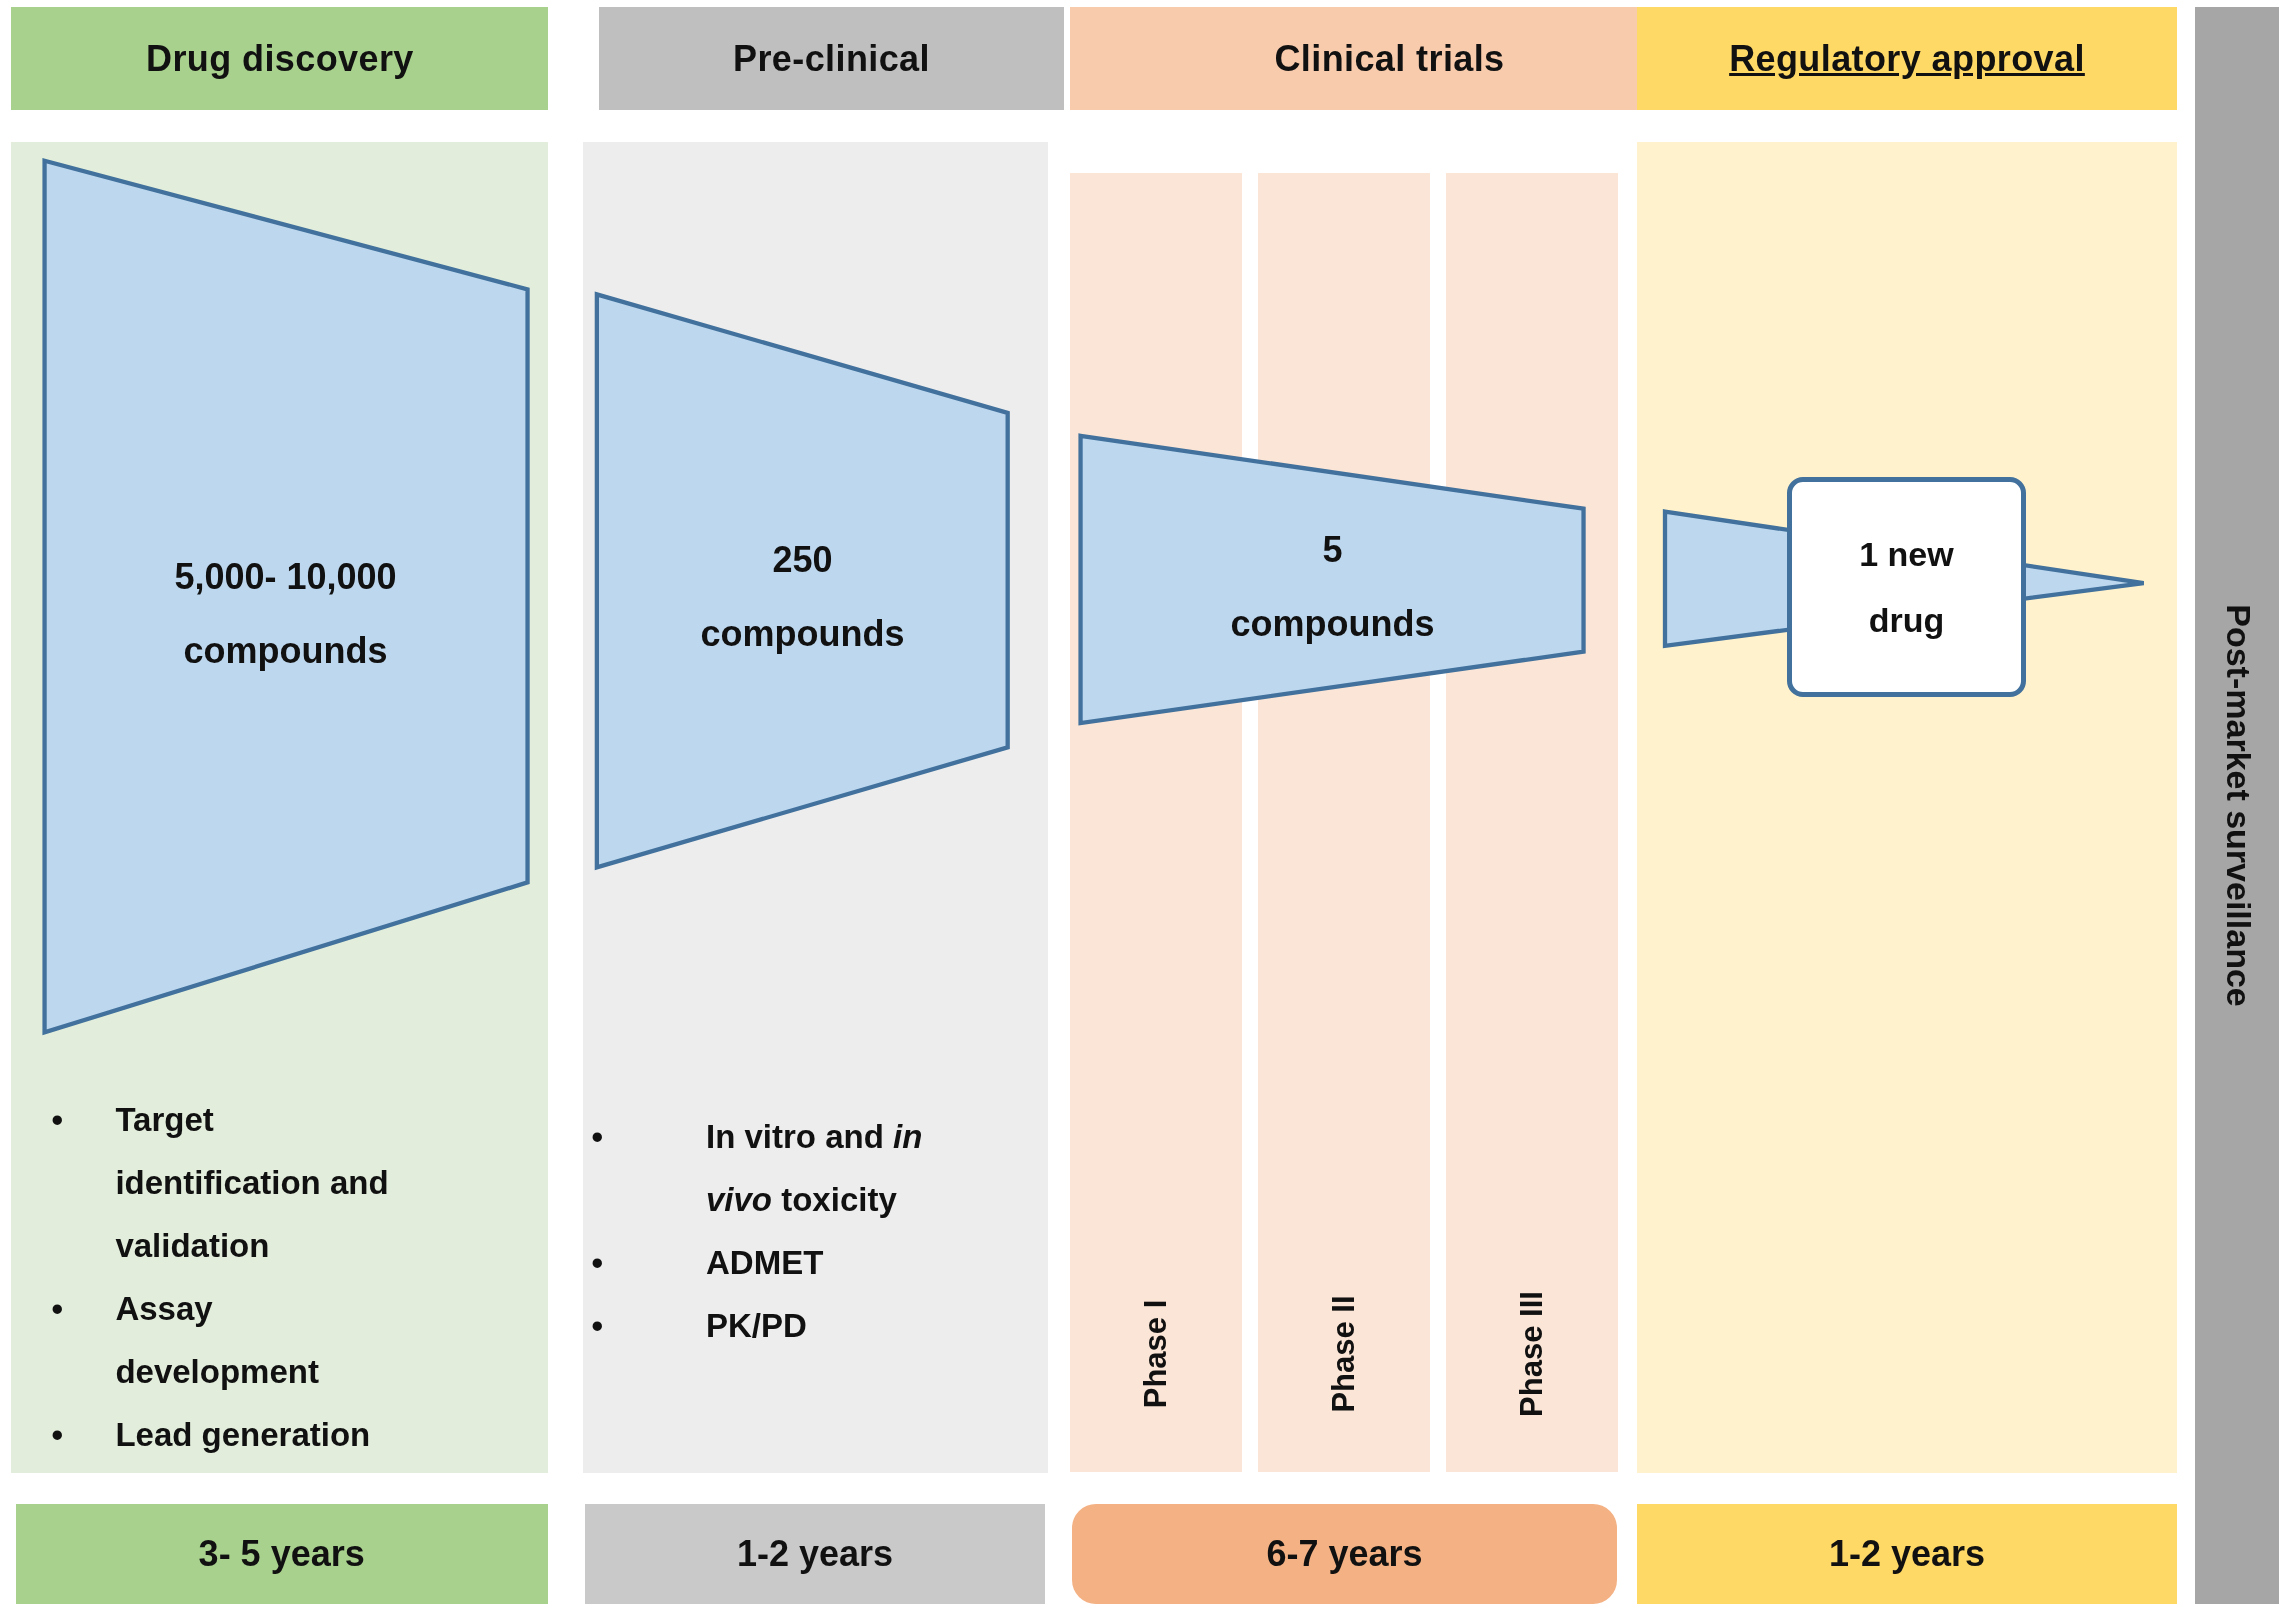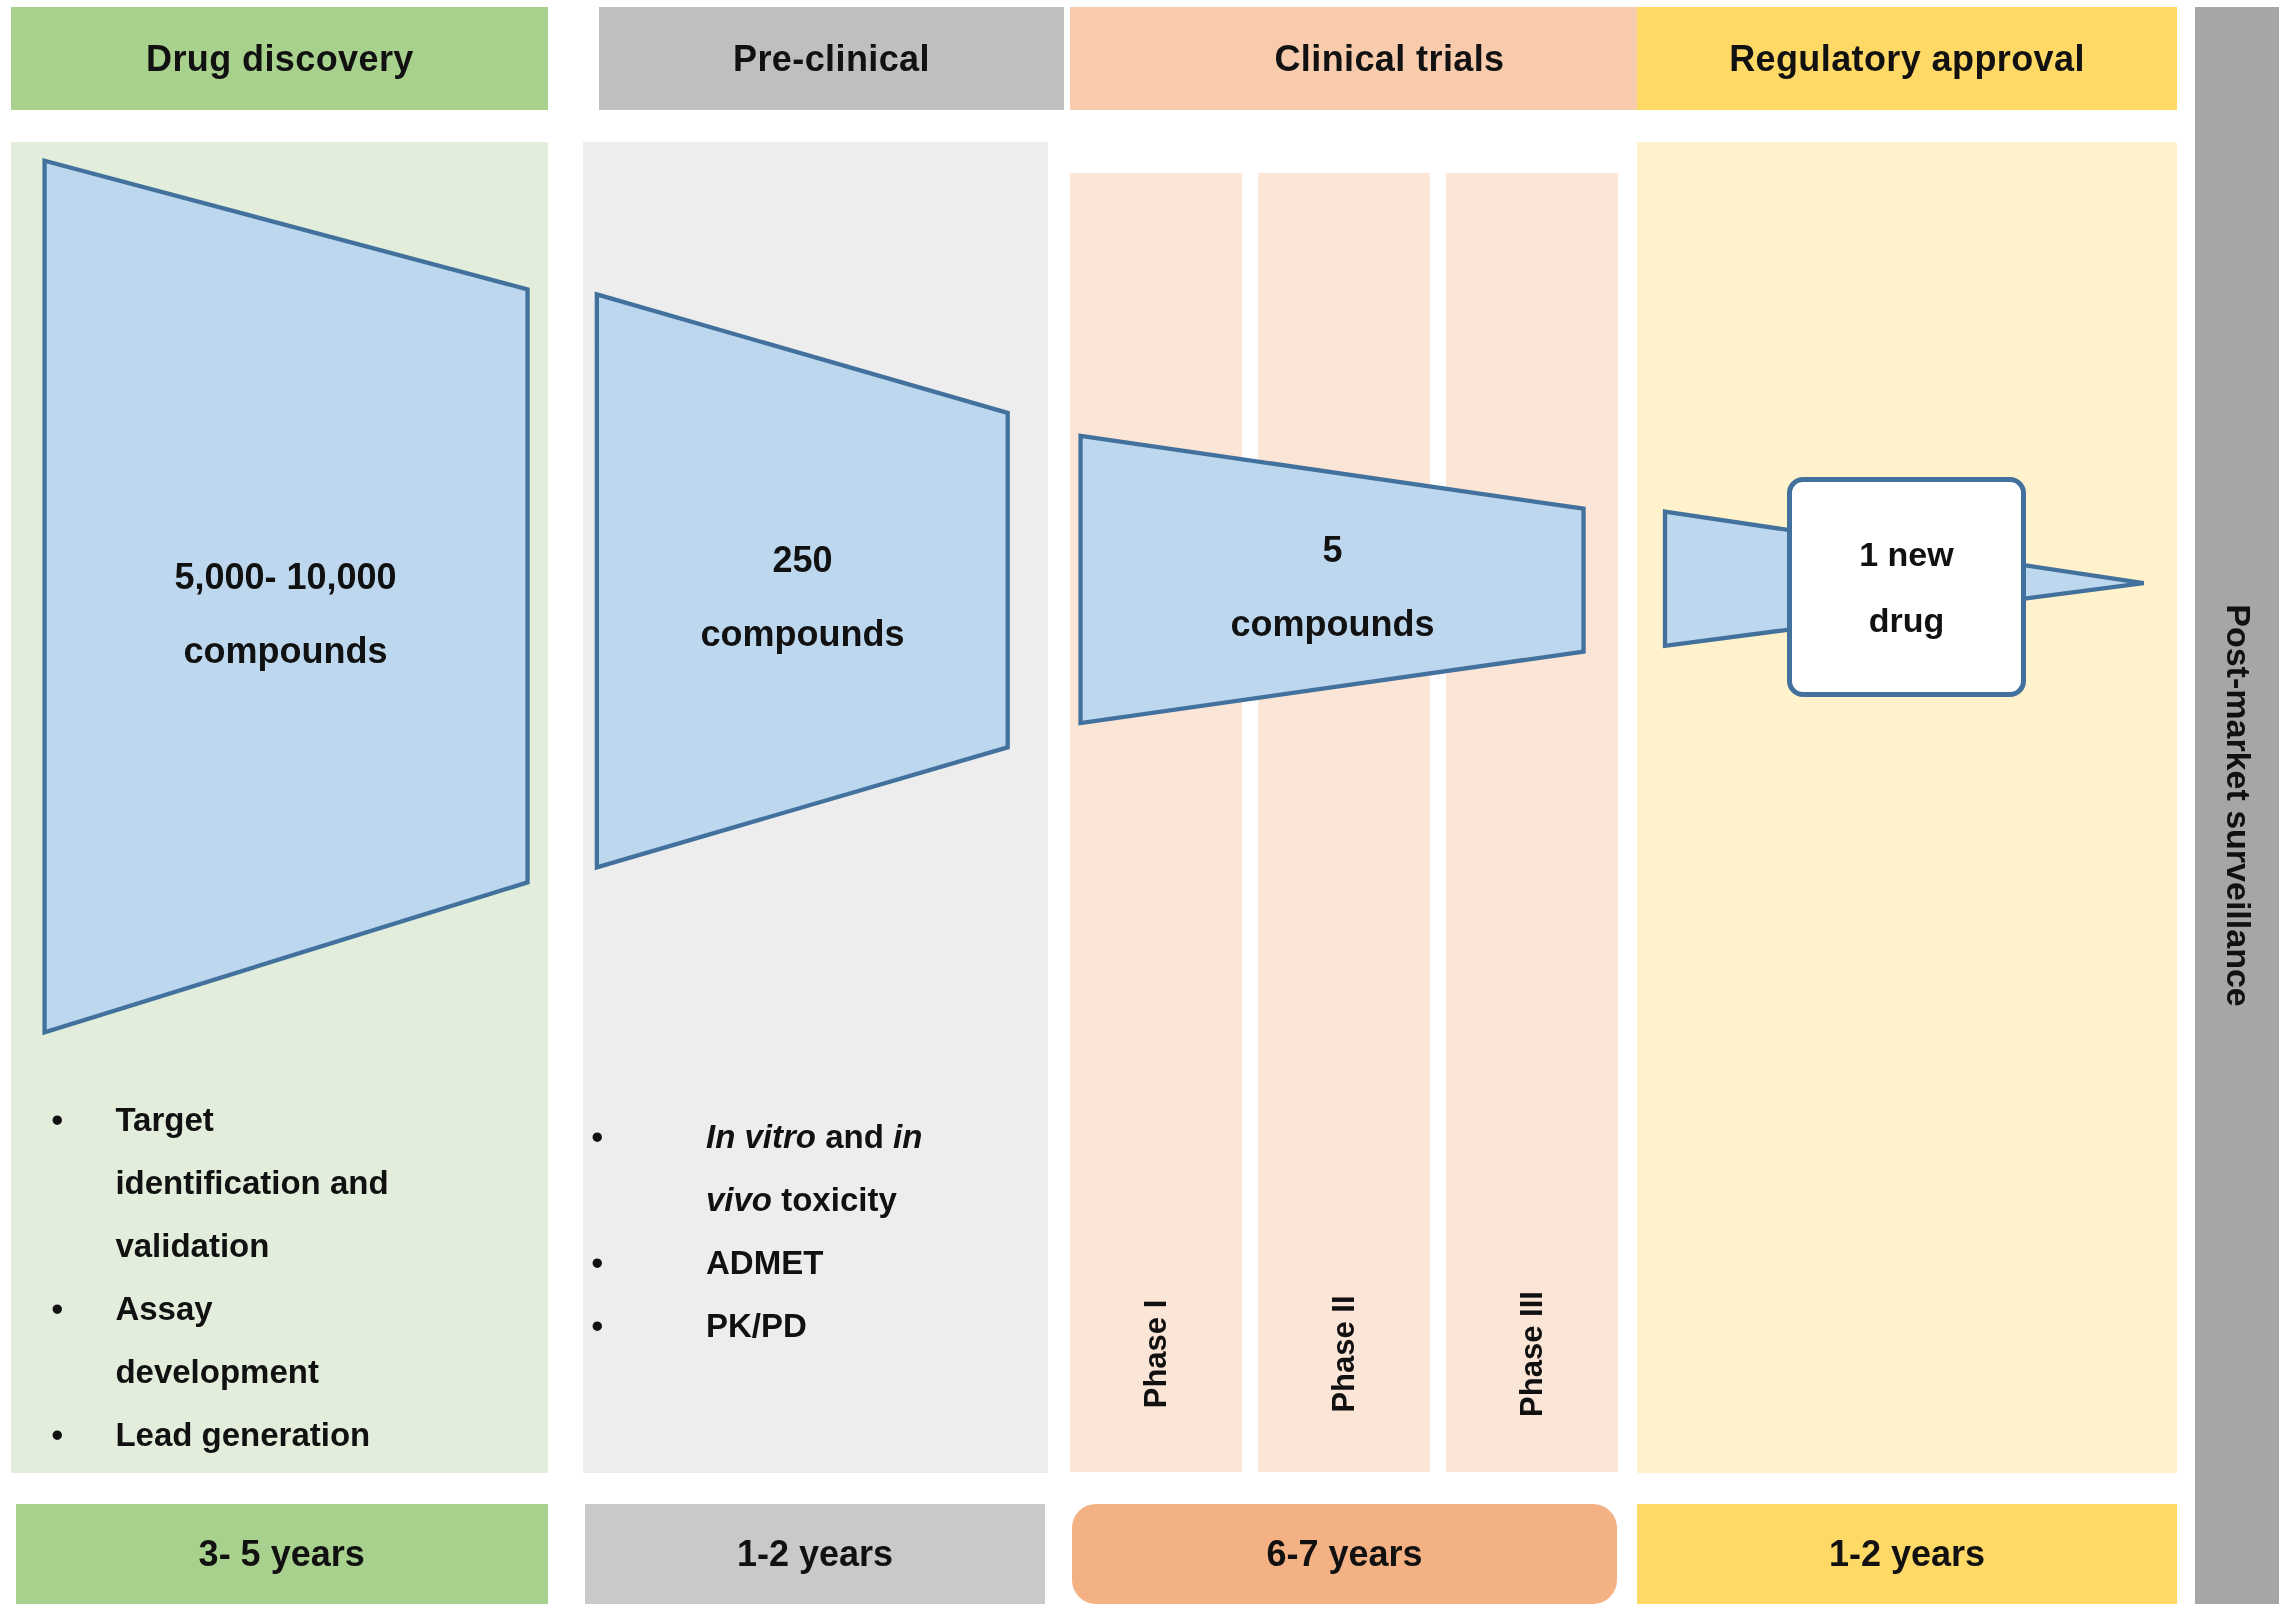--- a/index.html
+++ b/index.html
@@ -62,21 +62,21 @@
   #ph3{left:1389px;top:1334px;}
 </style>
 </head>
 <body>
 
 <div class="canvas">
 
   <div class="hdr" id="h1" style="background-color: rgb(169, 209, 142);">Drug discovery</div>
   <div class="hdr" id="h2" style="background-color: rgb(191, 191, 191);">Pre-clinical</div>
   <div class="hdr" id="h3" style="background-color: rgb(248, 203, 173); padding-left: 46px;">Clinical trials</div>
-  <div class="hdr" id="h4" style="background-color: rgb(255, 217, 102);">Regulatory approval</div>
+  <div class="hdr" id="h4" style="background-color: rgb(255, 217, 102); text-decoration: underline;">Regulatory approval</div>
 
   <div class="bodycol" id="b1" style="background-color: rgb(226, 238, 219);"></div>
   <div class="bodycol" id="b2" style="background-color: rgb(237, 237, 237);"></div>
   <div class="sub" id="p1" style="background-color: rgb(251, 229, 214);"></div>
   <div class="sub" id="p2" style="background-color: rgb(251, 229, 214);"></div>
   <div class="sub" id="p3" style="background-color: rgb(251, 229, 214);"></div>
   <div class="bodycol" id="b4" style="background-color: rgb(255, 242, 204);"></div>
 
   <svg class="overlay" viewBox="0 0 3196 2266">
     <polygon points="62,225 738,405 738,1235 62,1445" stroke-width="6" fill="#BDD7EE" stroke="#41719C"></polygon>
@@ -102,21 +102,21 @@
     <div>1 new</div>
     <div>drug</div>
   </div>
 
   <ul class="blist" id="list1">
     <li><span><span>Target identification and validation</span></span></li>
     <li><span><span>Assay development</span></span></li>
     <li><span><span>Lead generation</span></span></li>
   </ul>
   <ul class="blist" id="list2">
-    <li><span><span style="font-style: italic;">In vitro</span><span> and </span><span style="font-style: italic;">in vivo</span><span> toxicity</span></span></li>
+    <li><span><span style="">In vitro</span><span> and </span><span style="font-style: italic;">in vivo</span><span> toxicity</span></span></li>
     <li><span><span>ADMET</span></span></li>
     <li><span><span>PK/PD</span></span></li>
   </ul>
 
   <div class="phase" id="ph1">Phase I</div>
   <div class="phase" id="ph2">Phase II</div>
   <div class="phase" id="ph3">Phase III</div>
 
   <div class="ftr" id="f1" style="background-color: rgb(169, 209, 142);">3- 5 years</div>
   <div class="ftr" id="f2" style="background-color: rgb(201, 201, 201);">1-2 years</div>

